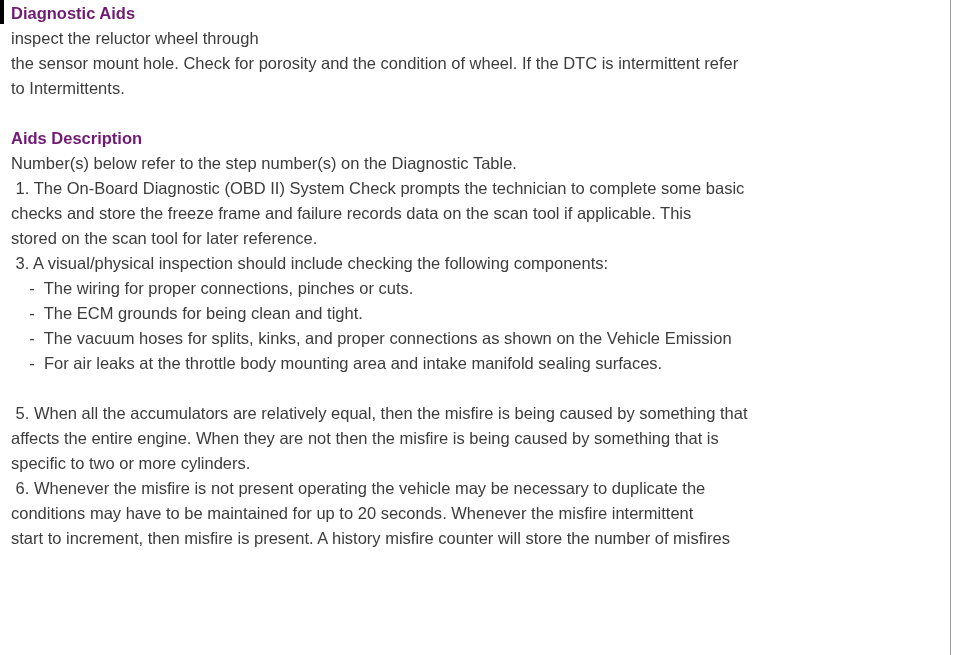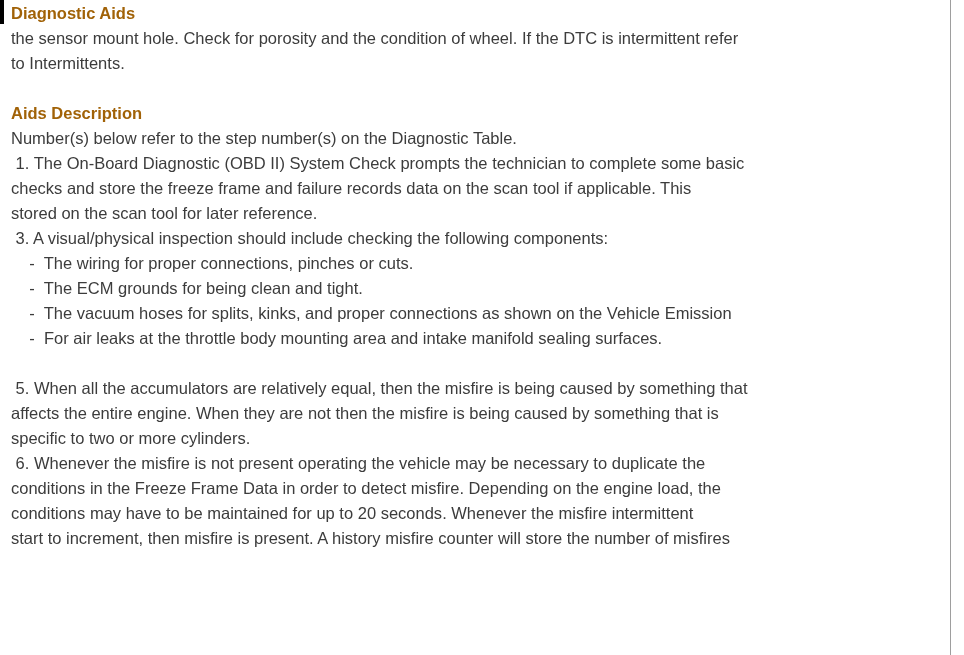--- a/index.html
+++ b/index.html
@@ -33,57 +33,57 @@
     font-size: 16.5px;
   }
   .line {
     white-space: pre;
     line-height: 25px;
     min-height: 25px;
     font-weight: 400;
   }
   .line.heading {
     font-weight: 700;
-    color: #a16207;
+    color: #701a75;
   }
   .line .bold {
     font-weight: 400;
   }
   .right-border {
     position: absolute;
     left: 950px;
     top: 0;
     width: 1px;
     height: 655px;
     background: #9e9e9e;
   }
 </style>
 </head>
 <body>
 
 <div class="page" style="background: rgb(255, 255, 255);">
   <div class="corner-mark" style="background: rgb(0, 0, 0);"></div>
   <div class="doc-body" style="color: rgb(60, 60, 60);">
       <div class="line heading">Diagnostic Aids</div>
+      <div class="line">inspect the reluctor wheel through</div>
       <div class="line">the sensor mount hole. Check for porosity and the condition of wheel. If the DTC is intermittent refer</div>
       <div class="line">to Intermittents.</div>
       <div class="line"></div>
       <div class="line heading">Aids Description</div>
       <div class="line">Number(s) below refer to the step number(s) on the Diagnostic Table.</div>
       <div class="line"> 1. The On-Board Diagnostic (OBD II) System Check prompts the technician to complete some basic</div>
       <div class="line">checks and store the freeze frame and failure records data on the scan tool if applicable. This</div>
       <div class="line">stored on the scan tool for later reference.</div>
       <div class="line"> 3. A visual/physical inspection should include checking the following components:</div>
       <div class="line">    -  The wiring for proper connections, pinches or cuts.</div>
       <div class="line">    -  The ECM grounds for being clean and tight.</div>
       <div class="line">    -  The vacuum hoses for splits, kinks, and proper connections as shown on the Vehicle Emission</div>
       <div class="line">    -  For air leaks at the throttle body mounting area and intake manifold sealing surfaces.</div>
       <div class="line"></div>
       <div class="line"> 5. When all the accumulators are relatively equal, then the misfire is being caused by something that</div>
       <div class="line">affects the entire engine. When they are not then the misfire is being caused by something that is</div>
       <div class="line">specific to two or more cylinders.</div>
       <div class="line"> 6. Whenever the misfire is not present operating the vehicle may be necessary to duplicate the</div>
-      <div class="line">conditions in the Freeze Frame Data in order to detect misfire. Depending on the engine load, the</div>
       <div class="line"><span>conditions may have to be maintained for up to </span><span class="bold">20 seconds</span><span>. Whenever the misfire intermittent</span></div>
       <div class="line">start to increment, then misfire is present. A history misfire counter will store the number of misfires</div>
     </div>
   <div class="right-border" style="background: rgb(158, 158, 158);"></div>
 </div>
 
 </body></html>

